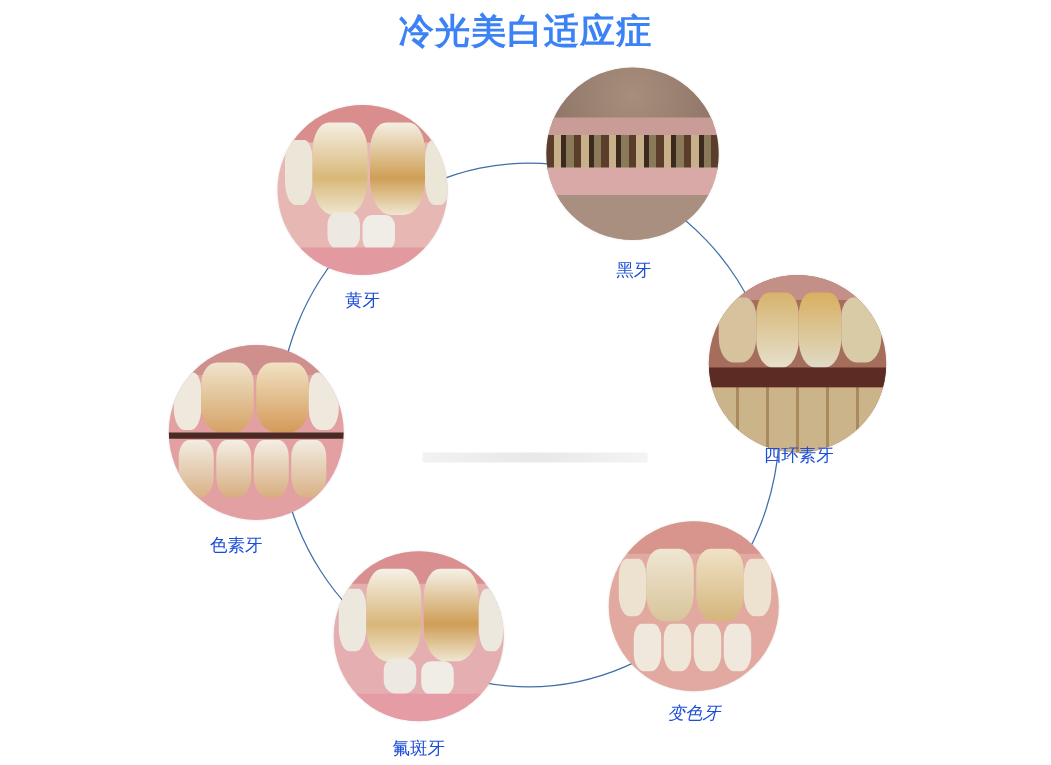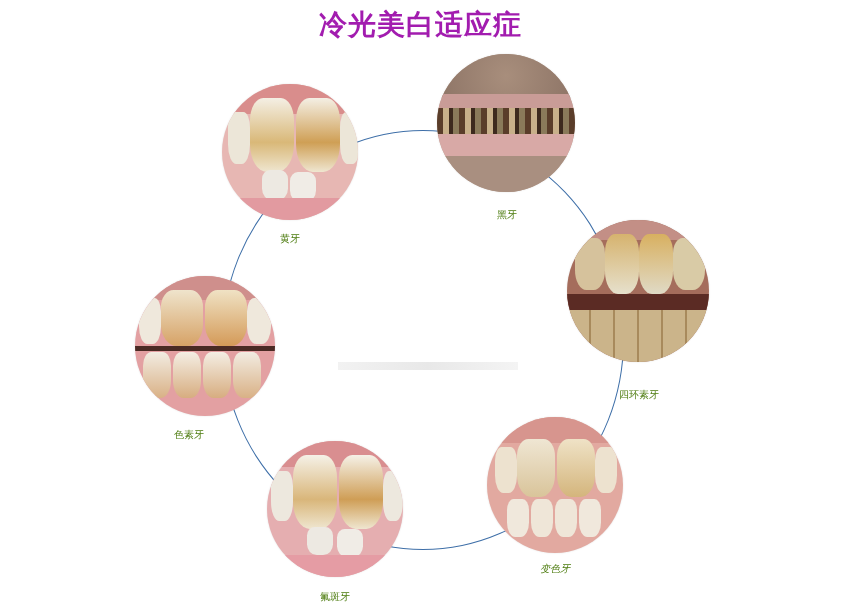--- a/index.html
+++ b/index.html
@@ -1,24 +1,24 @@
 <!DOCTYPE html>
 <html><head>
 <meta charset="utf-8">
 <style>
   html,body{margin:0;padding:0;}
   body{width:841px;height:612px;background:#ffffff;position:relative;overflow:hidden;font-family:"DejaVu Sans","Liberation Sans",sans-serif;}
-  .title{position:absolute;left:0;width:841px;top:6px;text-align:center;font-size:28px;font-weight:bold;color:#a21caf;letter-spacing:1px;}
+  .title{position:absolute;left:0;width:841px;top:6px;text-align:center;font-size:28px;font-weight:bold;color:#3b82f6;letter-spacing:1px;}
   .ring{position:absolute;border:1.3px solid #3e6fa8;border-radius:50%;}
   .center-text{position:absolute;text-align:center;color:#2464b0;font-size:30px;line-height:38px;}
   .center-bar{position:absolute;height:8px;background:linear-gradient(90deg,#f2f2f2,#e8e8e8,#f4f4f4);}
   .photo{position:absolute;border-radius:50%;overflow:hidden;box-shadow:0 0 2px rgba(0,0,0,0.12);}
   .photo .gum{position:absolute;left:0;right:0;}
   .photo .tooth{position:absolute;border-radius:30% 30% 38% 38%;}
-  .label{position:absolute;font-size:10px;color:#4d7c0f;width:100px;text-align:center;}
+  .label{position:absolute;font-size:14px;color:#1d4ed8;width:100px;text-align:center;}
 </style>
 </head>
 <body>
 
 <div class="title">冷光美白适应症</div>
 
 <div class="ring" style="left:222px;top:130px;width:400px;height:418px;"></div>
 
 <div class="center-text" style="left:330px;top:286px;width:190px;">
 </div>
@@ -47,21 +47,21 @@
 
 <div class="photo" style="left:567px;top:220px;width:142px;height:142px;background:#a56d5c;">
   <div class="gum" style="top:0;height:20px;background:#c38f86;"></div>
   <div class="tooth" style="left:8px;top:18px;width:30px;height:52px;background:#d6c29c;"></div>
   <div class="tooth" style="left:38px;top:14px;width:34px;height:60px;background:linear-gradient(#d6b36e,#e6e0cc);"></div>
   <div class="tooth" style="left:72px;top:14px;width:34px;height:60px;background:linear-gradient(#d8b060,#e0dac6);"></div>
   <div class="tooth" style="left:106px;top:18px;width:32px;height:52px;background:#d9cba6;"></div>
   <div class="gum" style="top:74px;height:16px;background:#5b2b24;"></div>
   <div class="gum" style="top:90px;height:52px;background:repeating-linear-gradient(90deg,#cbb48a 0 22px,#a88a5c 22px 24px);"></div>
 </div>
-<div class="label" style="left:589px;top:388px;">四环素牙</div>
+<div class="label" style="left:589px;top:356px;">四环素牙</div>
 
 <div class="photo" style="left:487px;top:417px;width:136px;height:136px;background:#e2a9a0;">
   <div class="gum" style="top:0;height:26px;background:#d7958e;"></div>
   <div class="tooth" style="left:8px;top:30px;width:22px;height:46px;background:#ede2cf;"></div>
   <div class="tooth" style="left:30px;top:22px;width:38px;height:58px;background:linear-gradient(#efe6d3,#d9c49a);"></div>
   <div class="tooth" style="left:70px;top:22px;width:38px;height:58px;background:linear-gradient(#efe2c6,#d4b57c);"></div>
   <div class="tooth" style="left:108px;top:30px;width:22px;height:46px;background:#ede2cf;"></div>
   <div class="tooth" style="left:20px;top:82px;width:22px;height:38px;background:#f0e8dc;"></div>
   <div class="tooth" style="left:44px;top:82px;width:22px;height:38px;background:#efe6d8;"></div>
   <div class="tooth" style="left:68px;top:82px;width:22px;height:38px;background:#efe6d8;"></div>

